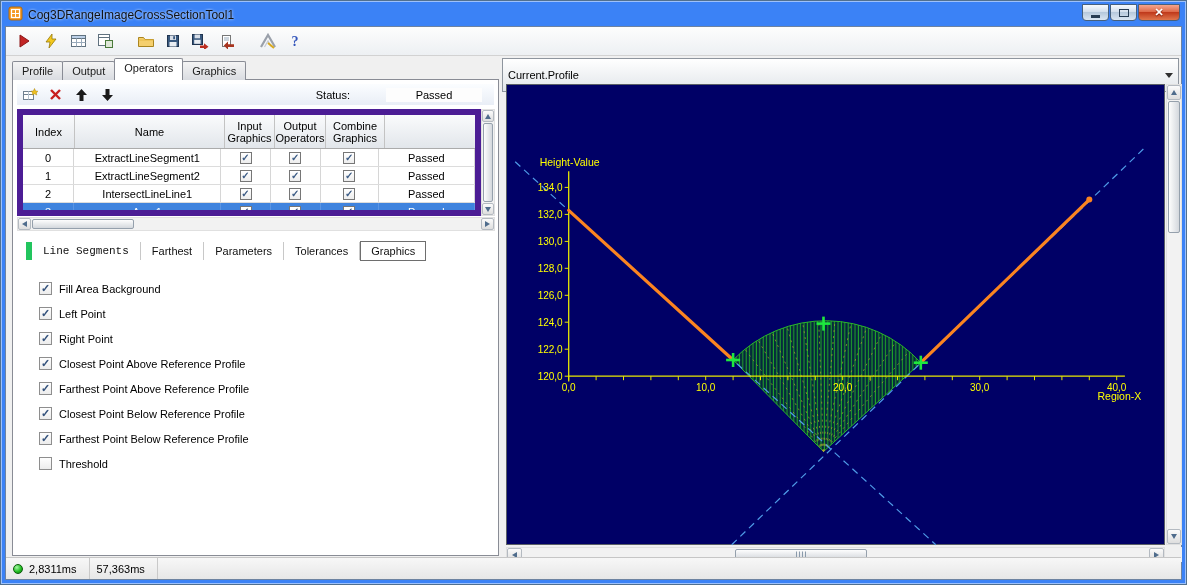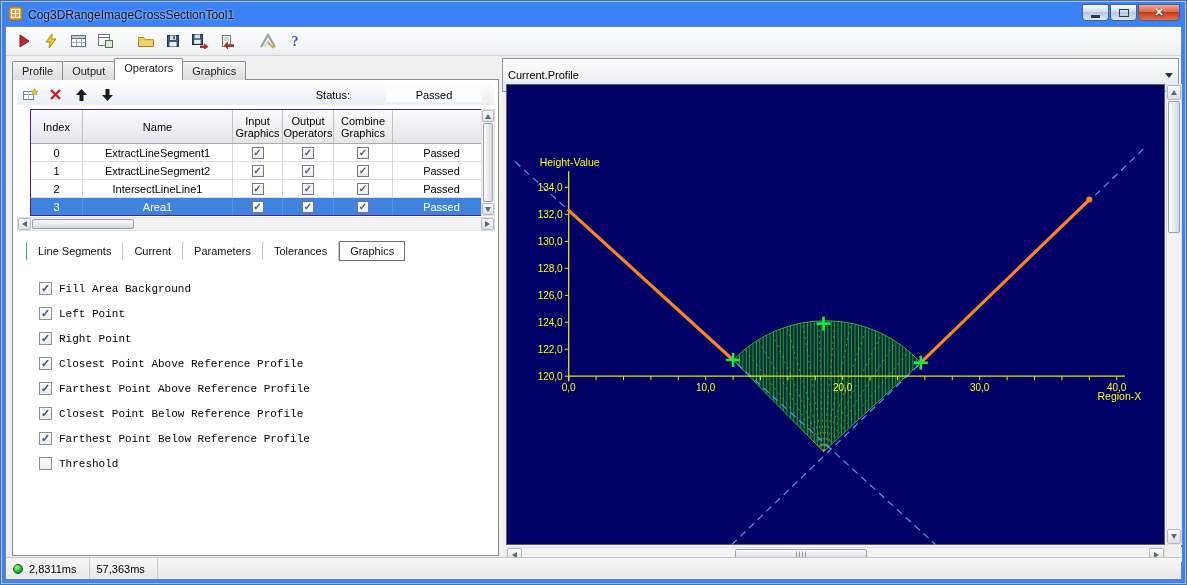--- a/index.html
+++ b/index.html
@@ -31,21 +31,21 @@
   .mtab{padding:3px 9px 2px;border:1px solid #898c95;border-bottom:none;background:linear-gradient(#f4f4f4,#d9dce1);margin-right:-1px;border-radius:2px 2px 0 0;height:19px;color:#1a1a1a;white-space:nowrap;}
   .mtab.active{background:#fff;height:22px;position:relative;z-index:4;}
   .tab-page{position:absolute;left:4px;right:1px;top:21px;bottom:0;background:#fff;border:1px solid #898c95;}
 
   .ops-toolbar{position:absolute;left:4px;right:4px;top:4px;height:21px;display:flex;align-items:center;gap:9px;padding-left:4px;background:linear-gradient(#fbfdff,#e9eef6);}
   .ops-icon{display:flex;align-items:center;justify-content:center;width:17px;height:17px;}
   .ops-status{margin-left:auto;display:flex;align-items:center;margin-right:12px;gap:36px;}
   .status-label{color:#000;}
   .status-value{display:inline-block;min-width:96px;text-align:center;background:#fdfdfd;padding:1px 4px;}
 
-  .op-grid{position:absolute;left:17px;top:29px;width:464px;height:107px;border:1px solid #4c1d95;background:#fff;overflow:hidden;}
+  .op-grid{position:absolute;left:4px;top:29px;width:464px;height:107px;border:6px solid #4c1d95;background:#fff;overflow:hidden;}
   .grid-header{display:flex;height:34px;background:linear-gradient(#fafbfc,#e2e6eb);border-bottom:1px solid #ababab;}
   .gh{display:flex;align-items:center;justify-content:center;text-align:center;line-height:12px;border-right:1px solid #c3c3c3;padding:0 1px;}
   .gc{display:flex;align-items:center;justify-content:center;text-align:center;border-right:1px solid #d6d6d6;overflow:hidden;white-space:nowrap;}
   .c-index{width:52px;} .c-name{width:150px;} .c-in{width:50px;} .c-out{width:51px;} .c-comb{width:59px;} .c-status{width:98px;}
   .grid-row{display:flex;height:18px;border-bottom:1px solid #dcdcdc;background:#fff;}
   .grid-row.selected{background:#3f83de;color:#fff;}
   .grid-row.selected .gc{border-right-color:#5a94e4;}
   .cbx{width:12px;height:12px;border:1px solid #767676;background:linear-gradient(#fff,#ededed);display:inline-flex;align-items:center;justify-content:center;font-size:10px;font-weight:bold;color:#3a5a84;line-height:1;}
 
   .sb{position:absolute;background:#f2f2f2;border:1px solid #e0e0e0;}
@@ -57,28 +57,28 @@
   .tri.right{border-top:3.5px solid transparent;border-bottom:3.5px solid transparent;border-left:5px solid #4f6c8c;}
   .thumb{position:absolute;background:linear-gradient(90deg,#fdfdfd,#d4d8dd);border:1px solid #95a0ac;border-radius:2px;}
   .thumb.horz{background:linear-gradient(#fdfdfd,#d4d8dd);}
   .grip{position:absolute;left:50%;top:50%;transform:translate(-50%,-50%);width:10px;height:7px;background:repeating-linear-gradient(90deg,#8a9aab 0 1px,transparent 1px 3px);}
 
   .grid-vscroll{left:468px;top:29px;width:14px;height:107px;}
   .grid-hscroll{left:4px;top:137px;width:478px;height:14px;}
 
   .sub-tabs{position:absolute;left:4px;right:4px;top:160px;height:22px;display:flex;align-items:center;padding-left:9px;}
   .stab{padding:3px 11px;border-right:1px solid #c8c8c8;color:#111;white-space:nowrap;}
-  .stab:first-child{border-left:1px solid #22c55e;}
+  .stab:first-child{border-left:6px solid #22c55e;font-family:Liberation Mono, monospace;}
   .stab.active{border:1px solid #6e6e6e;background:#fff;padding:3px 10px;}
 
   .gfx-panel{position:absolute;left:2px;right:2px;top:186px;bottom:2px;background:#fff;}
   .gfx-list{position:absolute;left:0;right:0;top:10px;}
   .gfx-item{display:flex;align-items:center;height:25px;padding-left:24px;gap:7px;}
   .lcb{width:13px;height:13px;border:1px solid #8e8e8e;background:linear-gradient(#fefefe,#ececec);display:inline-flex;align-items:center;justify-content:center;font-size:11px;font-weight:bold;color:#34527c;line-height:1;flex:0 0 13px;}
-  .lcb-label{color:#000;font-family:Liberation Mono, monospace;}
+  .lcb-label{color:#000;}
 
   
   .right-pane{position:absolute;left:496px;right:2px;top:31px;bottom:23px;}
   .profile-bar{position:absolute;top:0;left:0;right:0;height:19px;background:linear-gradient(#ffffff,#e2e6ea);border:1px solid #8e959e;display:flex;align-items:center;padding:16px 5px;}
   .profile-arrow{margin-left:auto;width:0;height:0;border-left:4px solid transparent;border-right:4px solid transparent;border-top:5px solid #2f2f2f;}
   .chart-canvas{position:absolute;left:4px;top:26px;width:659px;height:461px;background:#000066;border:1px solid #5a5f66;}
   .chart-canvas svg{position:absolute;left:0;top:0;}
   .chart-vscroll{left:664px;top:26px;width:16px;height:461px;}
   .chart-hscroll{left:4px;top:489px;width:659px;height:15px;}
   .chart-corner{position:absolute;left:664px;top:489px;width:16px;height:15px;background:#f0f0f0;}
@@ -314,21 +314,21 @@
               <div class="tri left"></div>
             </div>
           <div class="thumb horz" style="left:14px;top:1px;bottom:1px;width:102px;"></div>
           <div class="btn" style="right:0;top:0;bottom:0;width:13px;">
               <div class="tri right"></div>
             </div>
         </div>
 
         <div class="sub-tabs">
           <span class="stab">Line Segments</span>
-          <span class="stab">Current</span>
+          <span class="stab">Farthest</span>
           <span class="stab">Parameters</span>
           <span class="stab">Tolerances</span>
           <span class="stab active">Graphics</span>
         </div>
 
         <div class="gfx-panel">
           <div class="gfx-list" id="gfx-list">
               <div class="gfx-item">
                 <span class="lcb">✓</span>
                 <span class="lcb-label">Fill Area Background</span>

